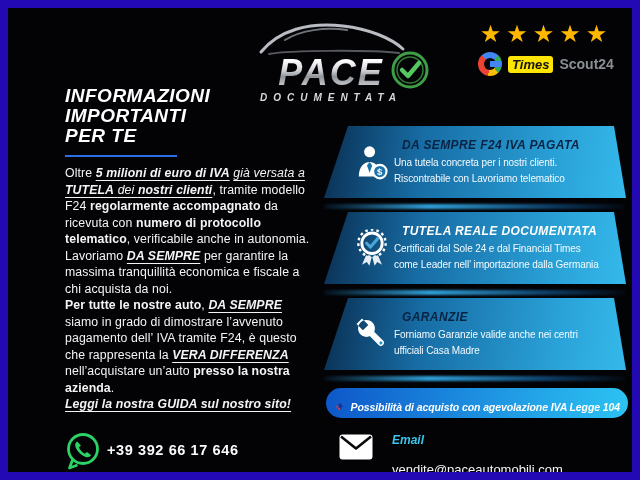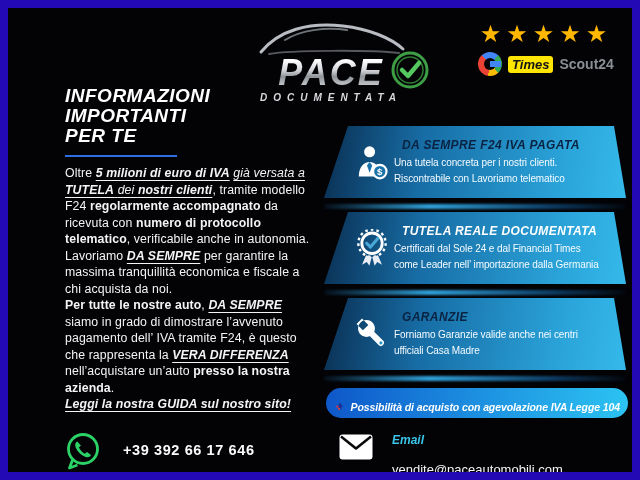--- a/index.html
+++ b/index.html
@@ -74,21 +74,21 @@
   }
   
   .pill{
     position:absolute;left:318px;top:380px;width:302px;height:30px;border-radius:16px;
     background:linear-gradient(90deg,#0e57c9,#1b8ade 45%,#2cc3f2);
     display:flex;align-items:center;padding:7px 8px 0 10px;
   }
   .pill-text{font-size:10.5px;font-weight:bold;font-style:italic;color:#fff;
     letter-spacing:-.1px;margin-left:7px;white-space:nowrap;}
   
-  .wa-row{position:absolute;left:55px;top:422px;display:flex;align-items:center;gap:20px;}
+  .wa-row{position:absolute;left:55px;top:422px;display:flex;align-items:center;gap:4px;}
   .phone{font-size:14.5px;font-weight:bold;color:#fbfbfb;letter-spacing:.6px;}
   .em-row{position:absolute;left:330px;top:425px;display:flex;align-items:flex-start;gap:18px;}
   .em-label{font-size:12px;font-weight:bold;font-style:italic;color:#39c4e8;}
   .em-addr{font-size:13px;color:#f5f5f5;margin-top:15px;}
 </style>
 </head>
 <body>
 
 <div id="stage">
 

